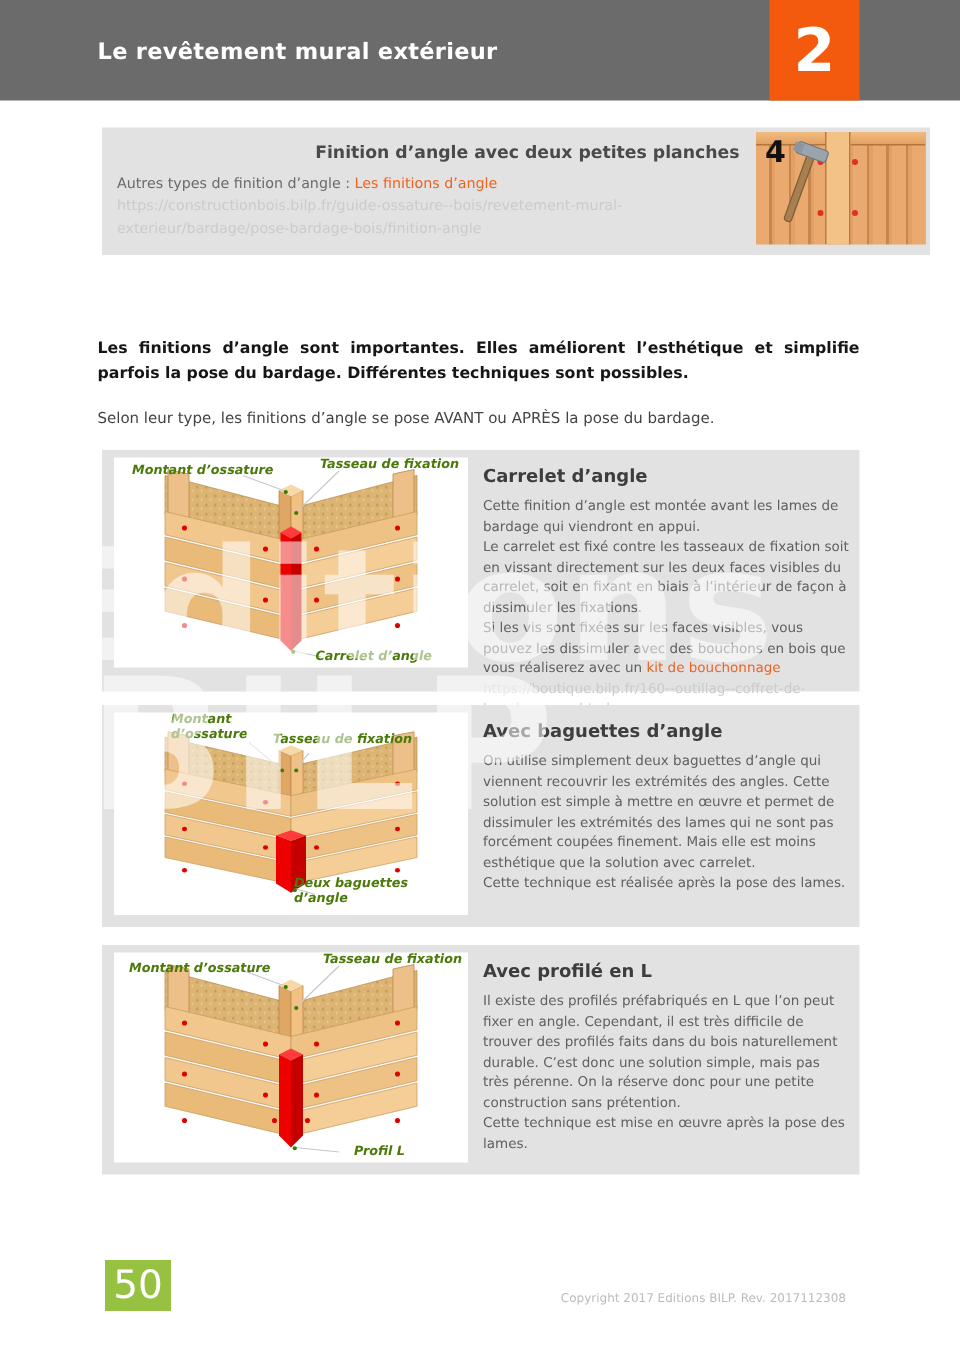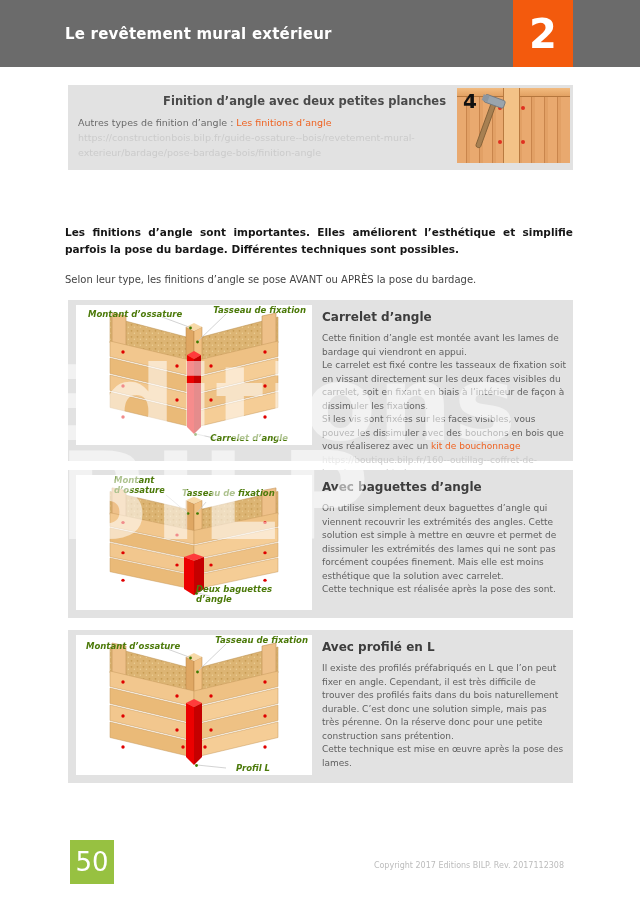--- a/index.html
+++ b/index.html
@@ -8,21 +8,21 @@
   .page { position:relative; width:640px; height:898px; background:#fff; overflow:hidden; }
 
   
   .header { position:absolute; left:0; top:0; width:640px; height:67px; background:#6b6b6b; }
   .header-title { position:absolute; left:65px; top:0; height:67px; display:flex; align-items:center;
     color:#fff; font-size:15px; font-weight:bold; letter-spacing:.2px; }
   .chapter-box { position:absolute; left:513px; top:0; width:60px; height:67px; background:#f35a0d;
     display:flex; align-items:center; justify-content:center; color:#fff; font-size:40px; font-weight:bold; }
 
   
-  .top-box { position:absolute; left:68px; top:85px; width:505px; height:85px; background:#e2e2e2; }
+  .top-box { position:absolute; left:68px; top:85px; width:552px; height:85px; background:#e2e2e2; }
   .top-box-title { position:absolute; right:127px; top:9px; left:10px; text-align:right;
     font-size:11.5px; font-weight:bold; color:#4a4a4a; }
   .top-box-intro { position:absolute; left:10px; top:30px; width:378px; font-size:9.5px; line-height:15px; color:#6a6a6a; }
   .lnk { color:#ef6322; text-decoration:none; cursor:pointer; }
   .faint-url { color:#cbcbcb; }
 
   
   .planks { position:absolute; right:3px; top:3px; width:113px; height:75px; overflow:hidden;
     background:repeating-linear-gradient(90deg,#e9a96f 0 9px,#c9854c 9px 10.5px,#e2a065 10.5px 13px); }
   .planks .toprail { position:absolute; left:0; top:0; width:100%; height:9px;
@@ -54,21 +54,21 @@
   .sec-text h3 { font-size:12px; font-weight:bold; color:#3d3d3d; margin-bottom:8px; }
   .sec-text .p { font-size:9px; line-height:13.5px; color:#606060; }
 
   
   .wm { position:absolute; color:rgba(255,255,255,0.55); font-weight:bold; z-index:6;
     pointer-events:none; line-height:1; letter-spacing:2px; }
   .wm1 { left:28px; top:352px; font-size:104px; }
   .wm2 { left:58px; top:436px; font-size:122px; }
 
   
-  .page-num { position:absolute; left:70px; top:840px; width:44px; height:44px; background:#97c141;
+  .page-num { position:absolute; left:70px; top:840px; width:44px; height:34px; background:#97c141;
     display:flex; align-items:center; justify-content:center; color:#fff; font-size:26px; }
   .copyright { position:absolute; right:76px; top:861px; font-size:8px; color:#bcbcbc; }
 </style>
 </head>
 <body>
 
 <div class="page">
 
   <div class="header">
     <div class="header-title">Le revêtement mural extérieur</div>
@@ -216,21 +216,21 @@
       </svg>
       <div class="fig-label" style="left:38px;top:0px;text-align:left;">Montant
 d’ossature</div>
       <div class="fig-label" style="left:106px;top:13px;">Tasseau de fixation</div>
       <div class="fig-label" style="left:120px;bottom:6px;">Deux baguettes
 d’angle</div>
     </div>
     <div class="sec-text">
       <h3>Avec baguettes d’angle</h3>
       <div class="p">On utilise simplement deux baguettes d’angle qui viennent recouvrir les extrémités des angles. Cette solution est simple à mettre en œuvre et permet de dissimuler les extrémités des lames qui ne sont pas forcément coupées finement. Mais elle est moins esthétique que la solution avec carrelet.</div>
-      <div class="p">Cette technique est réalisée après la pose des sont.</div>
+      <div class="p">Cette technique est réalisée après la pose des lames.</div>
     </div>
   </div>
 
   <div class="section sec3">
     <div class="fig-panel" style="height:140px;">
       <svg viewBox="0 0 236 140" height="140">
         <defs>
           <pattern id="osb3" width="6" height="6" patternUnits="userSpaceOnUse">
             <rect width="6" height="6" fill="#dcb473"></rect>
             <circle cx="1.5" cy="1.8" r="0.9" fill="#c79b52"></circle>

